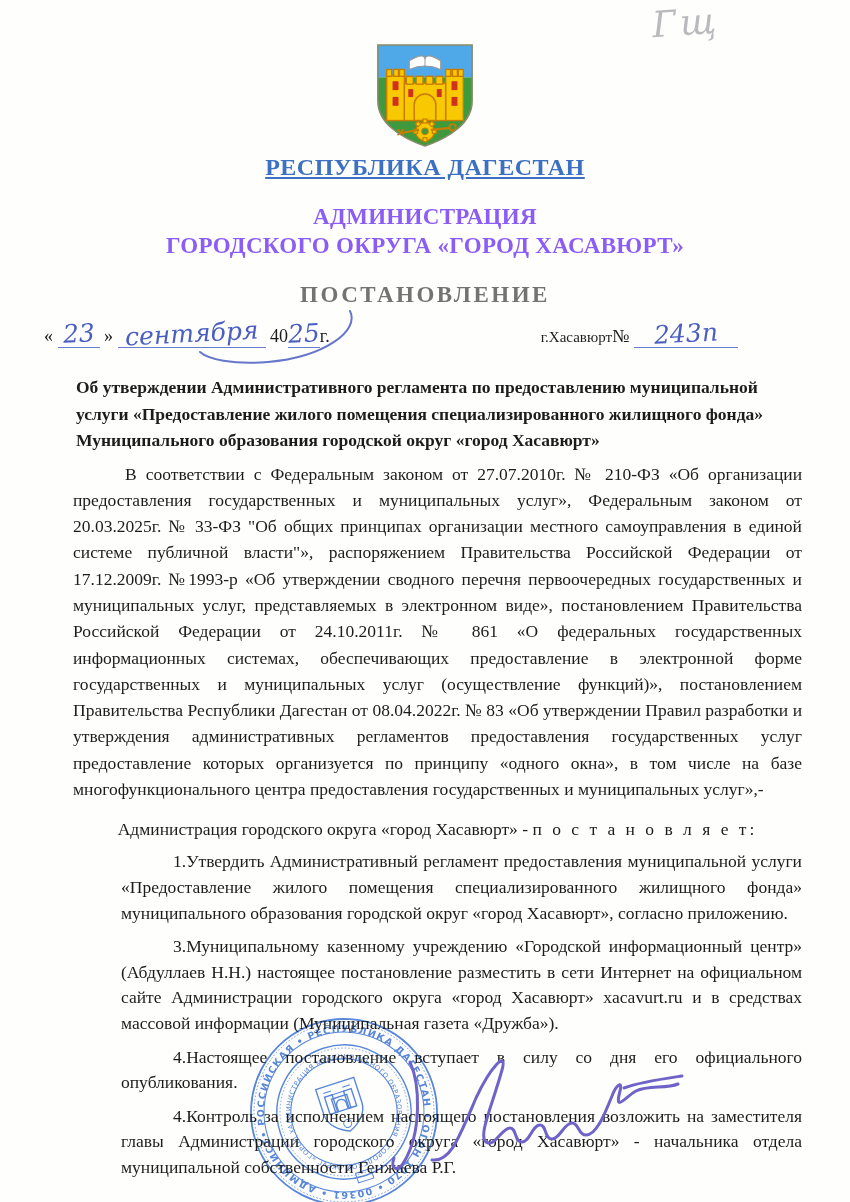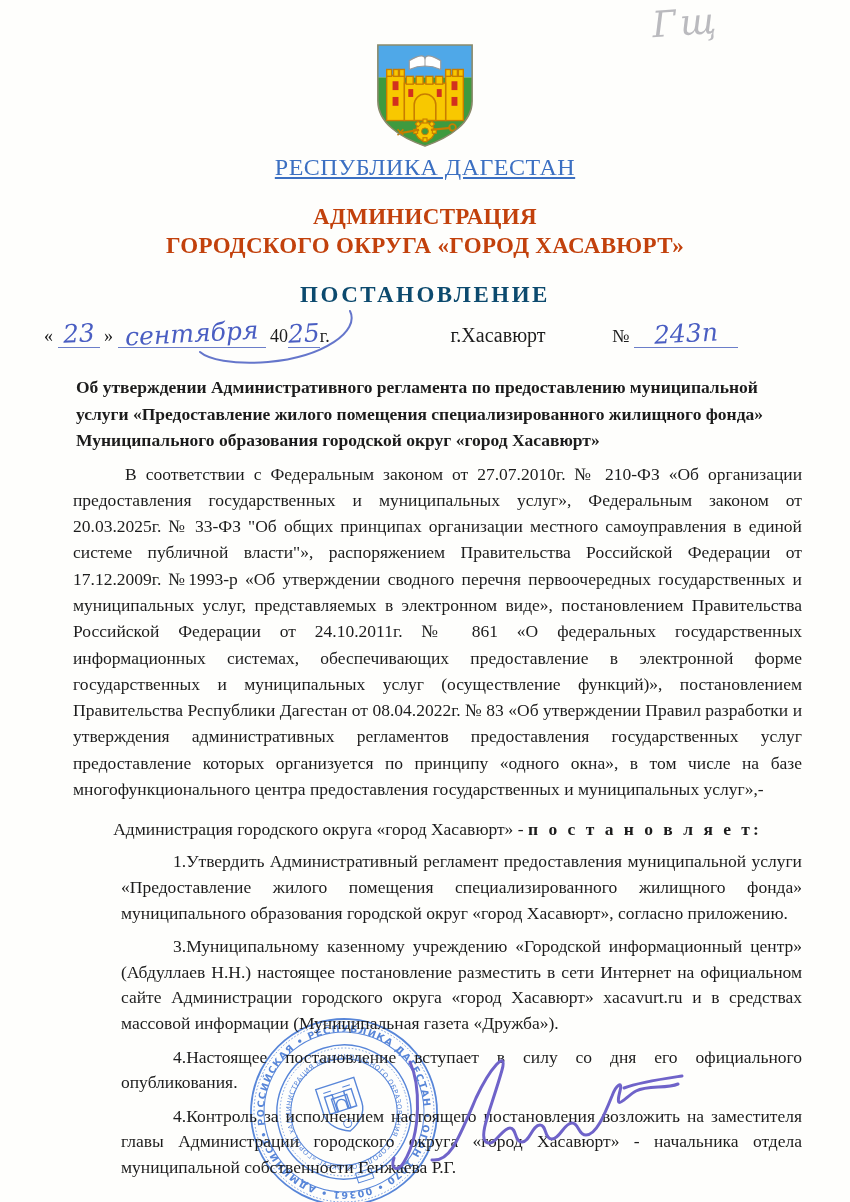--- a/index.html
+++ b/index.html
@@ -12,38 +12,38 @@
   
   .pencil-note {
     position:absolute; left:652px; top:0px; width:120px;
     font-family:"DejaVu Serif", serif; font-style:italic;
     font-size:36px; color:#8d8d95; opacity:.6;
     transform:rotate(-4deg); letter-spacing:4px; z-index:4;
   }
   
   .crest { display:block; margin:40px auto 4px auto; }
   .h-republic {
-    text-align:center; color:#3c70c2; font-weight:normal; font-size:24px;
+    text-align:center; color:#3c70c2; font-weight:bold; font-size:24px;
     text-decoration:underline; letter-spacing:.5px; margin-top:4px;
   }
   .h-org {
-    text-align:center; color:#c2410c; font-weight:bold; font-size:23px;
+    text-align:center; color:#8b5cf6; font-weight:bold; font-size:23px;
     line-height:29px; margin-top:21px; letter-spacing:.3px;
   }
   .h-doctype {
-    text-align:center; color:#0c4a6e; font-weight:bold; font-size:23px;
+    text-align:center; color:#737373; font-weight:bold; font-size:23px;
     letter-spacing:2.5px; margin-top:22px;
   }
   
   .date-row {
     position:relative; margin:13px 48px 0 44px; height:36px;
     display:flex; align-items:baseline; font-size:18px; z-index:2;
   }
   .date-left  { flex:0 0 340px; white-space:nowrap; }
-  .date-center{ flex:1; text-align:center; font-size:20px; }
+  .date-center{ flex:1; text-align:right; font-size:15px; }
   .date-right { flex:0 0 190px; text-align:left; }
   .hand {
     font-family:"DejaVu Serif", serif; font-style:italic;
     color:#4a5ec2; font-size:25px; display:inline-block;
     transform:rotate(-3deg); line-height:1;
   }
   .u { border-bottom:1.3px solid #6b7ec9; display:inline-block; text-align:center; }
   .u-day   { min-width:42px; }
   .u-month { min-width:148px; }
   .u-year  { min-width:26px; }
@@ -53,21 +53,21 @@
   .title {
     margin:17px 56px 0 76px; font-weight:bold;
     font-size:17.5px; line-height:26.5px;
   }
   .para {
     margin:8px 48px 0 73px; text-align:justify; font-size:17.5px;
     line-height:26.3px; text-indent:52px;
   }
   .preamble { margin-top:7px; }
   .resolve-line { margin:17px 48px 0 73px; text-align:center; font-size:17.5px; }
-  .spaced-bold { font-weight:bold; letter-spacing:3px; }
+  .spaced-bold { font-weight:normal; letter-spacing:3px; }
   .items { margin-top:9px; position:relative; z-index:2;padding-left:48px; }
   .items .para { line-height:25.6px; }
   
   .sign-row {
     position:relative; z-index:2; margin:18px 48px 0 92px;
     display:flex; align-items:center; font-weight:bold; font-size:17.5px;
   }
   .sign-pos { width:330px; text-align:center; line-height:26px; }
   .sign-name { margin-left:auto; padding-right:58px; }
   .stamp { position:absolute; left:246px; top:1014px; z-index:1; opacity:.92; }

